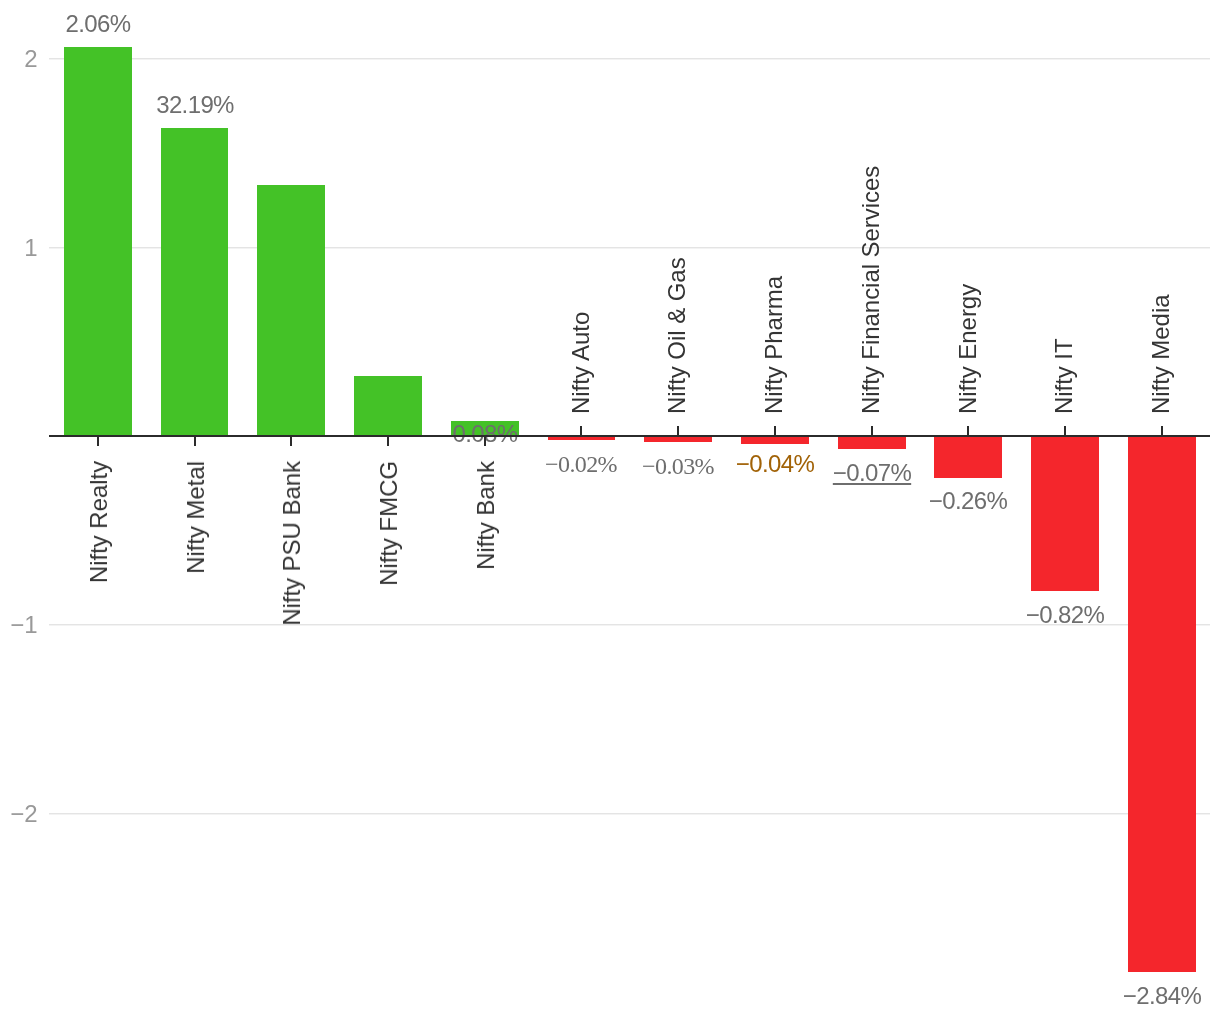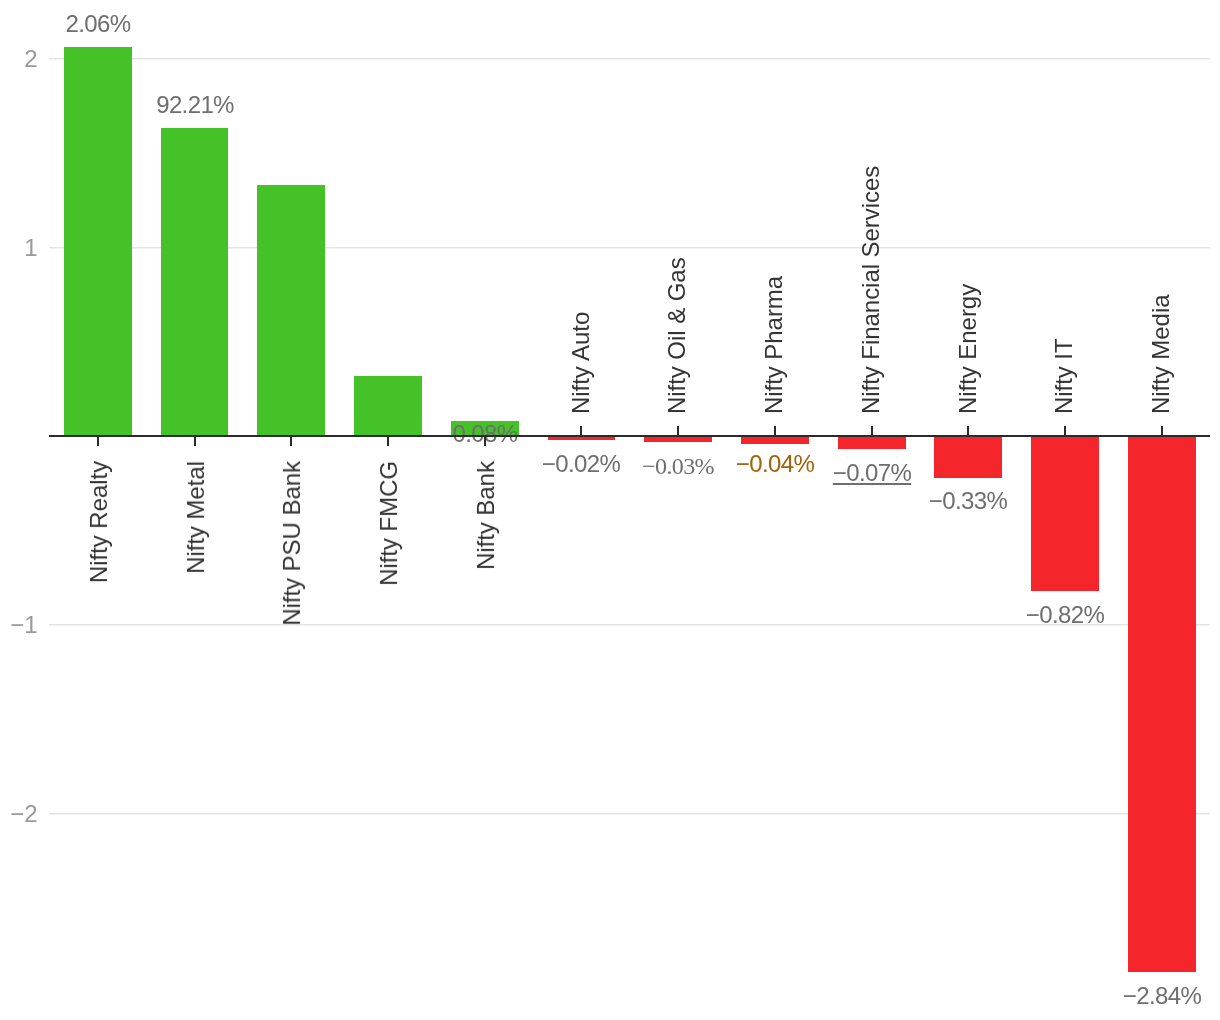--- a/index.html
+++ b/index.html
@@ -42,43 +42,43 @@
       <div class="gridline" style="left: 49.4px; width: 1160.8px; top: 624px; background: rgb(228, 228, 228); box-shadow: rgba(0, 0, 0, 0.047) 0px 1px 0px;"></div>
       <div class="ytick-label" style="left: 0px; width: 37.7px; top: 611.2px; color: rgb(153, 153, 153);">−1</div>
       <div class="gridline" style="left: 49.4px; width: 1160.8px; top: 813px; background: rgb(228, 228, 228); box-shadow: rgba(0, 0, 0, 0.047) 0px 1px 0px;"></div>
       <div class="ytick-label" style="left: 0px; width: 37.7px; top: 800px; color: rgb(153, 153, 153);">−2</div>
     </div>
   <div class="plot" id="bar-layer">
       <div class="bar" style="left: 63.8667px; width: 67.8px; height: 388.928px; top: 47.072px; background: rgb(68, 194, 39);"></div>
       <div class="vlabel" style="left: -62.2333px; width: 320px; color: rgb(110, 110, 110); top: 9.972px;">2.06%</div>
       <div class="clabel" style="color: rgb(51, 51, 51); left: 84.7667px; top: 461.2px; transform: rotate(-90deg) translate(-100%, 0px);">Nifty Realty</div>
       <div class="bar" style="left: 160.6px; width: 67.8px; height: 307.744px; top: 128.256px; background: rgb(68, 194, 39);"></div>
-      <div class="vlabel" style="left: 34.5px; width: 320px; color: rgb(110, 110, 110); top: 91.156px;">92.21%</div>
+      <div class="vlabel" style="left: 34.5px; width: 320px; color: rgb(110, 110, 110); top: 91.156px;">32.19%</div>
       <div class="clabel" style="color: rgb(51, 51, 51); left: 181.5px; top: 461.2px; transform: rotate(-90deg) translate(-100%, 0px);">Nifty Metal</div>
       <div class="bar" style="left: 257.333px; width: 67.8px; height: 251.104px; top: 184.896px; background: rgb(68, 194, 39);"></div>
       <div class="clabel" style="color: rgb(51, 51, 51); left: 278.233px; top: 461.2px; transform: rotate(-90deg) translate(-100%, 0px);">Nifty PSU Bank</div>
       <div class="bar" style="left: 354.067px; width: 67.8px; height: 60.416px; top: 375.584px; background: rgb(68, 194, 39);"></div>
       <div class="clabel" style="color: rgb(51, 51, 51); left: 374.967px; top: 461.2px; transform: rotate(-90deg) translate(-100%, 0px);">Nifty FMCG</div>
       <div class="bar" style="left: 450.8px; width: 67.8px; height: 15.104px; top: 420.896px; background: rgb(68, 194, 39);"></div>
       <div class="vlabel" style="left: 324.7px; width: 320px; color: rgb(110, 110, 110); top: 383.796px; margin-top: 36px;">0.08%</div>
       <div class="clabel" style="color: rgb(51, 51, 51); left: 471.7px; top: 461.2px; transform: rotate(-90deg) translate(-100%, 0px);">Nifty Bank</div>
       <div class="bar" style="left: 547.533px; width: 67.8px; height: 3.776px; top: 436px; background: rgb(244, 38, 44);"></div>
-      <div class="vlabel" style="left: 421.433px; width: 320px; color: rgb(110, 110, 110); top: 449.676px;">−0.02%</div>
+      <div class="vlabel" style="left: 421.433px; width: 320px; color: rgb(110, 110, 110); top: 449.676px; font-family: Liberation Serif, serif;">−0.02%</div>
       <div class="clabel" style="color: rgb(51, 51, 51); left: 566.733px; top: 414.3px; transform: rotate(-90deg);">Nifty Auto</div>
       <div class="bar" style="left: 644.267px; width: 67.8px; height: 5.664px; top: 436px; background: rgb(244, 38, 44);"></div>
       <div class="vlabel" style="left: 518.167px; width: 320px; color: rgb(110, 110, 110); top: 451.564px; font-family: Liberation Serif, serif;">−0.03%</div>
       <div class="clabel" style="color: rgb(51, 51, 51); left: 663.467px; top: 414.3px; transform: rotate(-90deg);">Nifty Oil &amp; Gas</div>
       <div class="bar" style="left: 741px; width: 67.8px; height: 7.552px; top: 436px; background: rgb(244, 38, 44);"></div>
       <div class="vlabel" style="left: 614.9px; width: 320px; color: #a16207; top: 450px;">−0.04%</div>
       <div class="clabel" style="color: rgb(51, 51, 51); left: 760.2px; top: 414.3px; transform: rotate(-90deg);">Nifty Pharma</div>
       <div class="bar" style="left: 837.733px; width: 67.8px; height: 13.216px; top: 436px; background: rgb(244, 38, 44);"></div>
       <div class="vlabel" style="left: 711.633px; width: 320px; color: rgb(110, 110, 110); top: 459.116px; text-decoration: underline;">−0.07%</div>
       <div class="clabel" style="color: rgb(51, 51, 51); left: 856.933px; top: 414.3px; transform: rotate(-90deg);">Nifty Financial Services</div>
       <div class="bar" style="left: 934.467px; width: 67.8px; height: 41.536px; top: 436px; background: rgb(244, 38, 44);"></div>
-      <div class="vlabel" style="left: 808.367px; width: 320px; color: rgb(110, 110, 110); top: 487.436px;">−0.33%</div>
+      <div class="vlabel" style="left: 808.367px; width: 320px; color: rgb(110, 110, 110); top: 487.436px;">−0.26%</div>
       <div class="clabel" style="color: rgb(51, 51, 51); left: 953.667px; top: 414.3px; transform: rotate(-90deg);">Nifty Energy</div>
       <div class="bar" style="left: 1031.2px; width: 67.8px; height: 154.816px; top: 436px; background: rgb(244, 38, 44);"></div>
       <div class="vlabel" style="left: 905.1px; width: 320px; color: rgb(110, 110, 110); top: 600.716px;">−0.82%</div>
       <div class="clabel" style="color: rgb(51, 51, 51); left: 1050.4px; top: 414.3px; transform: rotate(-90deg);">Nifty IT</div>
       <div class="bar" style="left: 1127.93px; width: 67.8px; height: 536.192px; top: 436px; background: rgb(244, 38, 44);"></div>
       <div class="vlabel" style="left: 1001.83px; width: 320px; color: rgb(110, 110, 110); top: 982.092px;">−2.84%</div>
       <div class="clabel" style="color: rgb(51, 51, 51); left: 1147.13px; top: 414.3px; transform: rotate(-90deg);">Nifty Media</div>
     </div>
   <div class="plot" id="axis-layer">
       <div class="zero-axis" style="left: 49.4px; width: 1160.8px; top: 435px; height: 2px; background: rgb(43, 43, 43);"></div>

